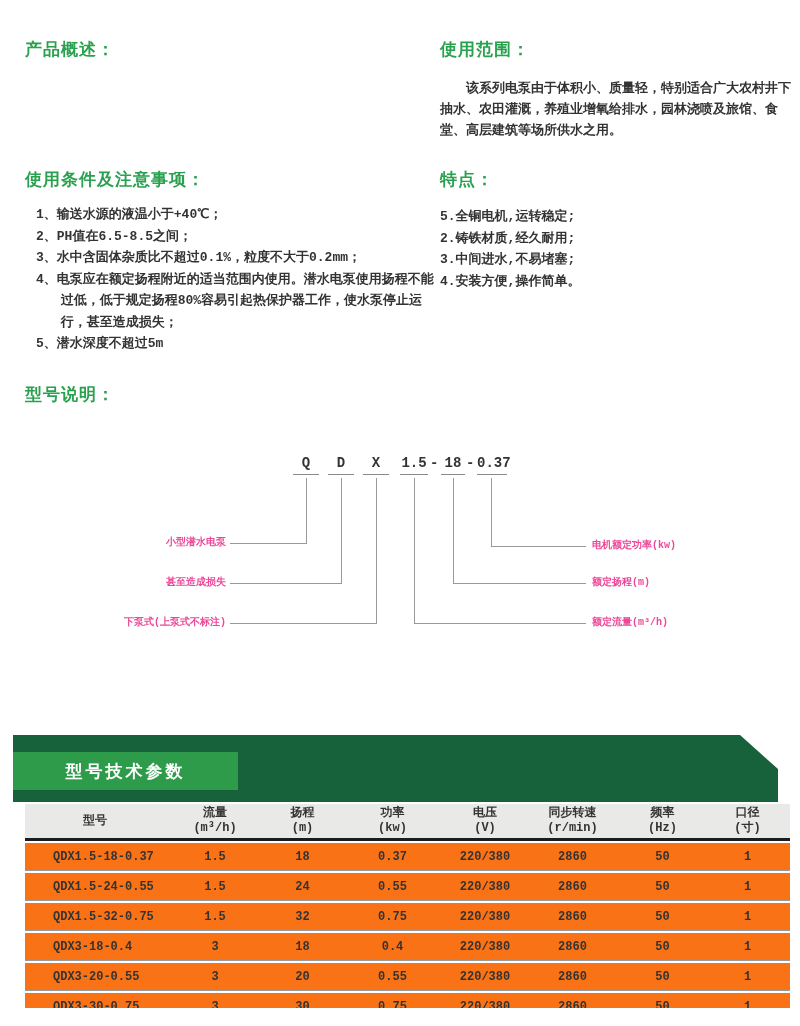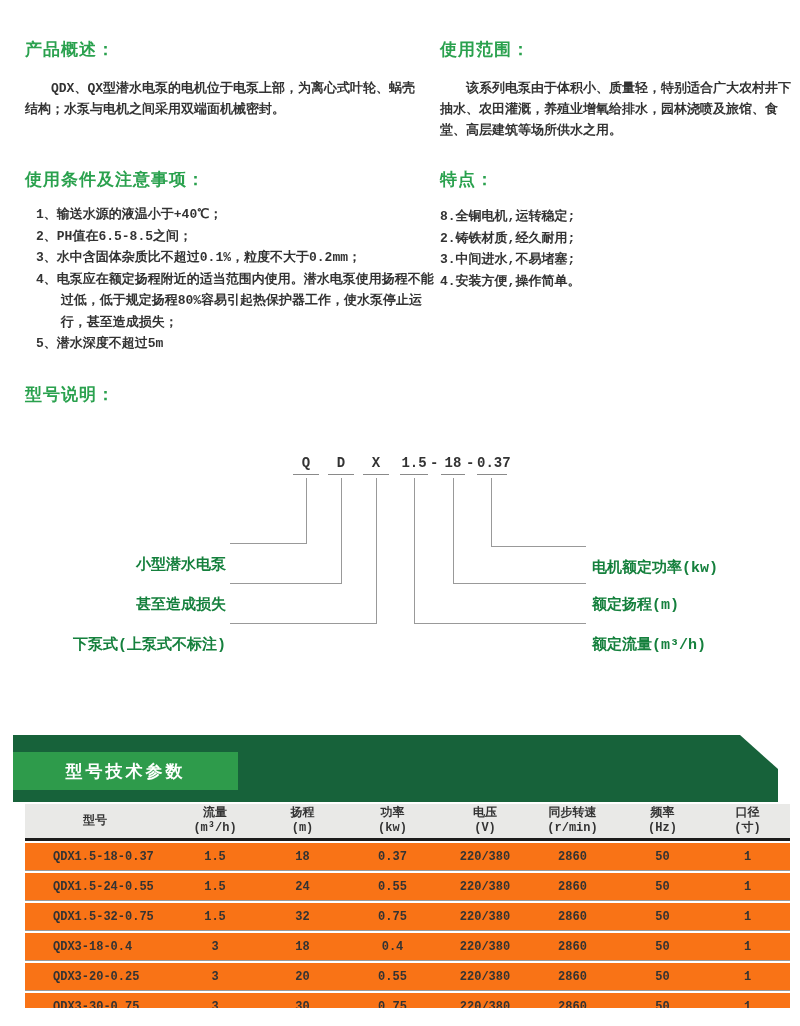--- a/index.html
+++ b/index.html
@@ -8,21 +8,21 @@
   .abs{position:absolute;}
   .h-green{font-size:17px;font-weight:bold;color:#2aa14e;letter-spacing:1px;}
   .body-text{font-size:13px;font-weight:bold;color:#333;line-height:21px;}
   .para{text-indent:2em;}
   .cond-item{padding-left:1.9em;text-indent:-1.9em;line-height:21.5px;}
   .feat-item{line-height:21.5px;}
   
   .code-part{position:absolute;font-size:14px;font-weight:bold;color:#333;text-align:center;}
   .code-underlined{border-bottom:1px solid #8a8a8a;padding-bottom:3px;}
   .dline{position:absolute;background:#999;}
-  .dlabel{position:absolute;font-size:15px;font-weight:bold;color:#15803d;white-space:nowrap;margin-top:20px;}
+  .dlabel{position:absolute;font-size:10px;font-weight:bold;color:#ec4899;white-space:nowrap;}
   .dlabel-left{width:201px;text-align:right;left:25px;}
   .dlabel-right{left:592px;text-align:left;}
   
   .banner{position:absolute;left:13px;top:735px;width:765px;height:67px;background:#17623a;
           clip-path:polygon(0 0,calc(100% - 38px) 0,100% 34px,100% 100%,0 100%);}
   .banner-label{position:absolute;left:0;top:17px;width:225px;height:38px;background:#2e9b4b;
           display:flex;align-items:center;justify-content:center;color:#fff;font-size:17px;
           font-weight:bold;letter-spacing:3px;}
   
   .spec-table{position:absolute;left:25px;top:802px;width:765px;border-collapse:separate;
@@ -33,37 +33,36 @@
           border-bottom:1px solid #9b9b99;padding:0;}
   .spec-table .model-col{text-align:left;padding-left:28px;}
   .unit{display:block;font-weight:bold;}
 </style>
 </head>
 <body>
 
 <div class="page">
 
   <div class="abs h-green" style="left:25px;top:38px;">产品概述：</div>
-  <div class="abs body-text para" style="left:25px;top:78px;width:398px;">QDX、QX型潜水电泵的电机位于电泵上部，为离心式叶轮、蜗壳结构；水泵与电机之间采用双端面机械密封。</div>
 
   <div class="abs h-green" style="left:440px;top:38px;">使用范围：</div>
   <div class="abs h-green" style="left:25px;top:168px;">使用条件及注意事项：</div>
 
   <div class="abs body-text para" style="left:440px;top:78px;width:352px;">该系列电泵由于体积小、质量轻，特别适合广大农村井下抽水、农田灌溉，养殖业增氧给排水，园林浇喷及旅馆、食堂、高层建筑等场所供水之用。</div>
   <div class="abs body-text" style="left:36px;top:204px;width:405px;">
     <div class="cond-item">1、输送水源的液温小于+40℃；</div>
     <div class="cond-item">2、PH值在6.5-8.5之间；</div>
     <div class="cond-item">3、水中含固体杂质比不超过0.1%，粒度不大于0.2mm；</div>
     <div class="cond-item">4、电泵应在额定扬程附近的适当范围内使用。潜水电泵使用扬程不能过低，低于规定扬程80%容易引起热保护器工作，使水泵停止运行，甚至造成损失；</div>
     <div class="cond-item">5、潜水深度不超过5m</div>
   </div>
 
   <div class="abs h-green" style="left:440px;top:168px;">特点：</div>
   <div class="abs body-text" style="left:440px;top:206px;width:340px;">
-    <div class="feat-item">8.全铜电机,运转稳定;</div>
+    <div class="feat-item">5.全铜电机,运转稳定;</div>
     <div class="feat-item">2.铸铁材质,经久耐用;</div>
     <div class="feat-item">3.中间进水,不易堵塞;</div>
     <div class="feat-item">4.安装方便,操作简单。</div>
   </div>
 
   <div class="abs h-green" style="left:25px;top:383px;">型号说明：</div>
 
   <div class="abs" style="left:0;top:0;width:800px;height:700px;">
     <span class="code-part code-underlined" style="left:293px;top:455px;width:26px;">Q</span>
     <span class="code-part code-underlined" style="left:328px;top:455px;width:26px;">D</span>
@@ -159,21 +158,21 @@
         <td class="model-col">QDX3-18-0.4</td>
         <td>3</td>
         <td>18</td>
         <td>0.4</td>
         <td>220/380</td>
         <td>2860</td>
         <td>50</td>
         <td>1</td>
       </tr>
       <tr>
-        <td class="model-col">QDX3-20-0.25</td>
+        <td class="model-col">QDX3-20-0.55</td>
         <td>3</td>
         <td>20</td>
         <td>0.55</td>
         <td>220/380</td>
         <td>2860</td>
         <td>50</td>
         <td>1</td>
       </tr>
       <tr>
         <td class="model-col">QDX3-30-0.75</td>

